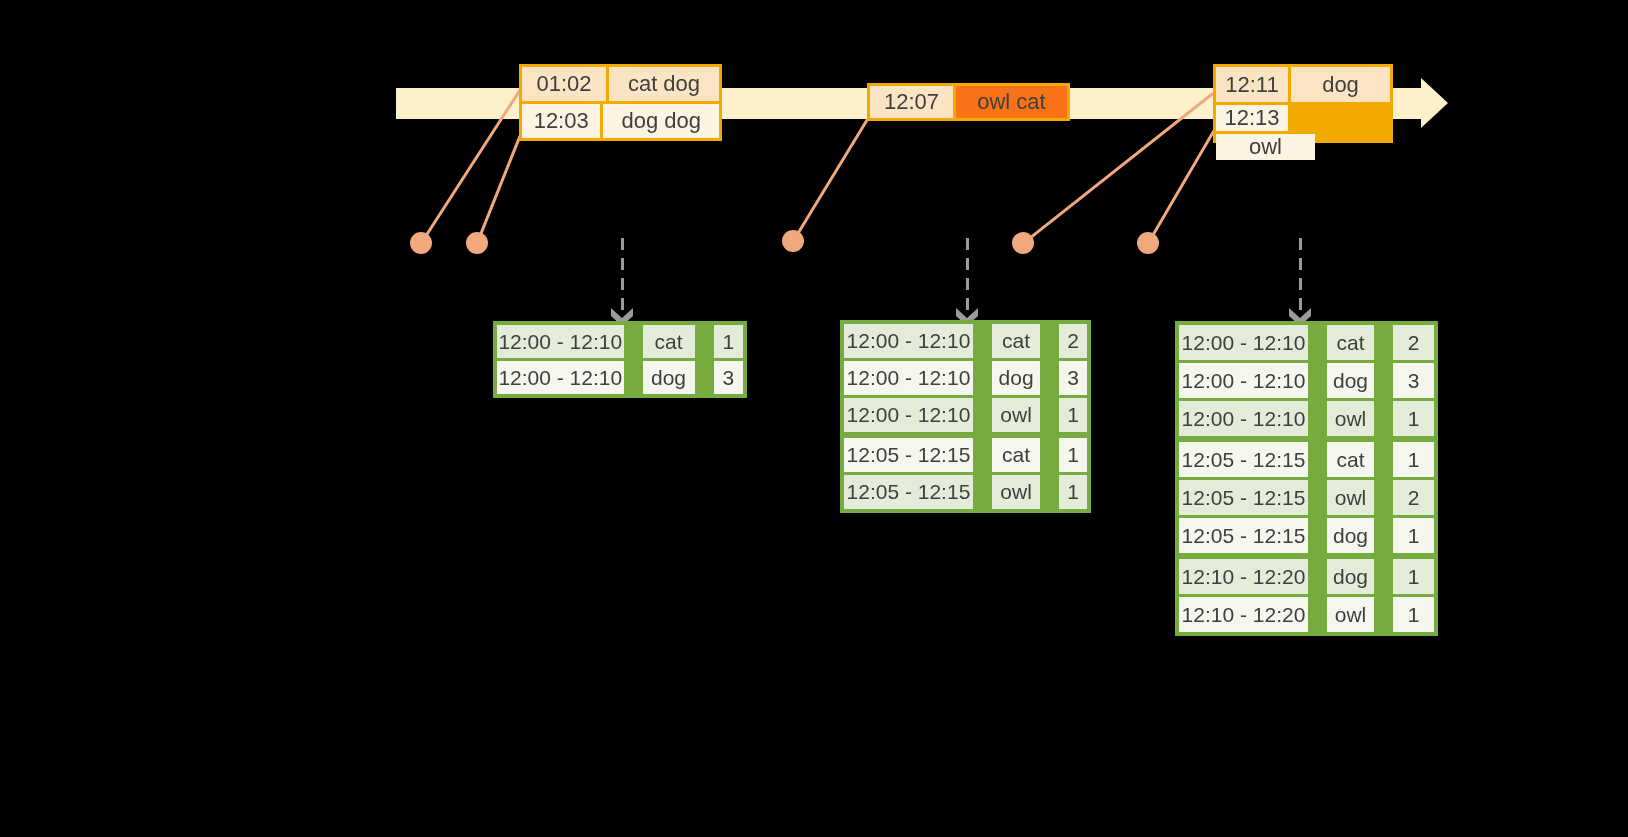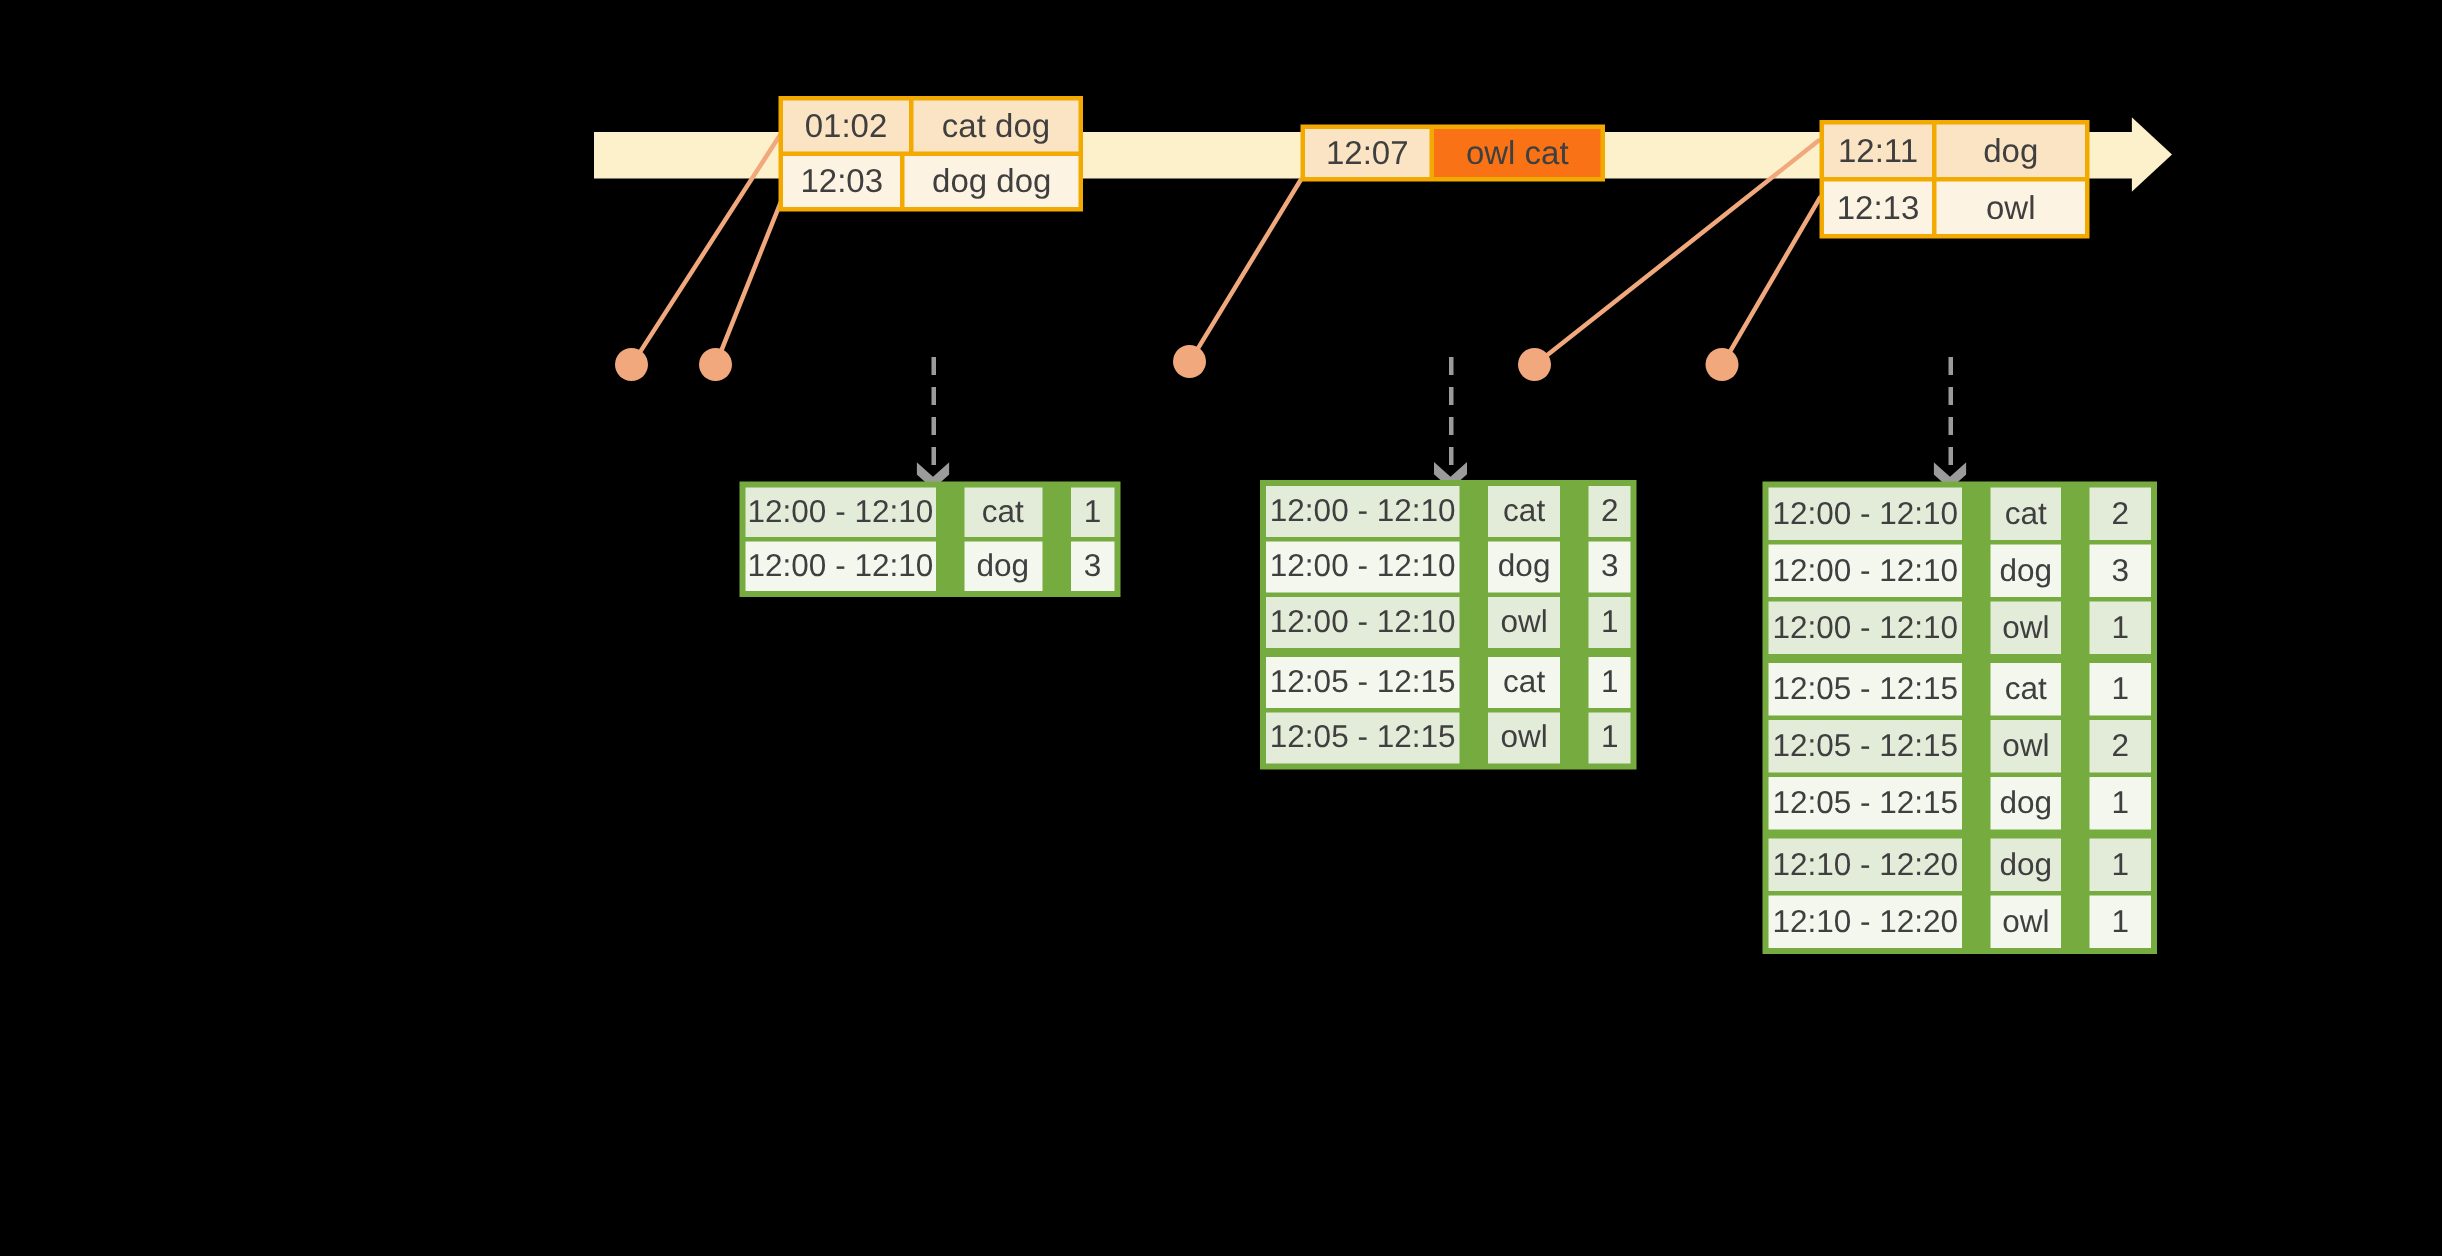--- a/index.html
+++ b/index.html
@@ -52,26 +52,26 @@
         <div class="ecell" style="width: 84px; background: rgb(253, 243, 227);">12:03</div>
         <div class="ecell" style="width: 124px; background: rgb(253, 243, 227);">dog dog</div>
       </div>
     </div>
     <div class="etable" style="left: 867px; top: 83px; width: 197px; background: rgb(242, 169, 0);">
       <div class="erow" style="height: 32px;">
         <div class="ecell" style="width: 83px; background: rgb(251, 228, 196);">12:07</div>
         <div class="ecell" style="width: 111px; background: #f97316;">owl cat</div>
       </div>
     </div>
-    <div class="etable" style="left: 1213px; top: 64px; width: 174px; background: rgb(242, 169, 0); margin-top: 16px;">
+    <div class="etable" style="left: 1213px; top: 64px; width: 174px; background: rgb(242, 169, 0);">
       <div class="erow" style="height: 35px;">
         <div class="ecell" style="width: 72px; background: rgb(251, 228, 196);">12:11</div>
         <div class="ecell" style="width: 99px; background: rgb(251, 228, 196);">dog</div>
       </div>
-      <div class="erow" style="height: 35px;">
+      <div class="erow" style="height: 35px; flex-direction: column;">
         <div class="ecell" style="width: 72px; background: rgb(253, 243, 227);">12:13</div>
         <div class="ecell" style="width: 99px; background: rgb(253, 243, 227);">owl</div>
       </div>
     </div>
     <div class="rtable" style="left: 493px; top: 321px; width: 246px; background: rgb(118, 171, 63);">
       <div class="rrow" style="height: 33px; margin-top: 0px;">
         <div class="rcell" style="width: 146px; background: rgb(227, 236, 217);">12:00 - 12:10</div>
         <div class="rcell" style="width: 60px; background: rgb(227, 236, 217);">cat</div>
         <div class="rcell" style="width: 34px; background: rgb(227, 236, 217);">1</div>
       </div>

